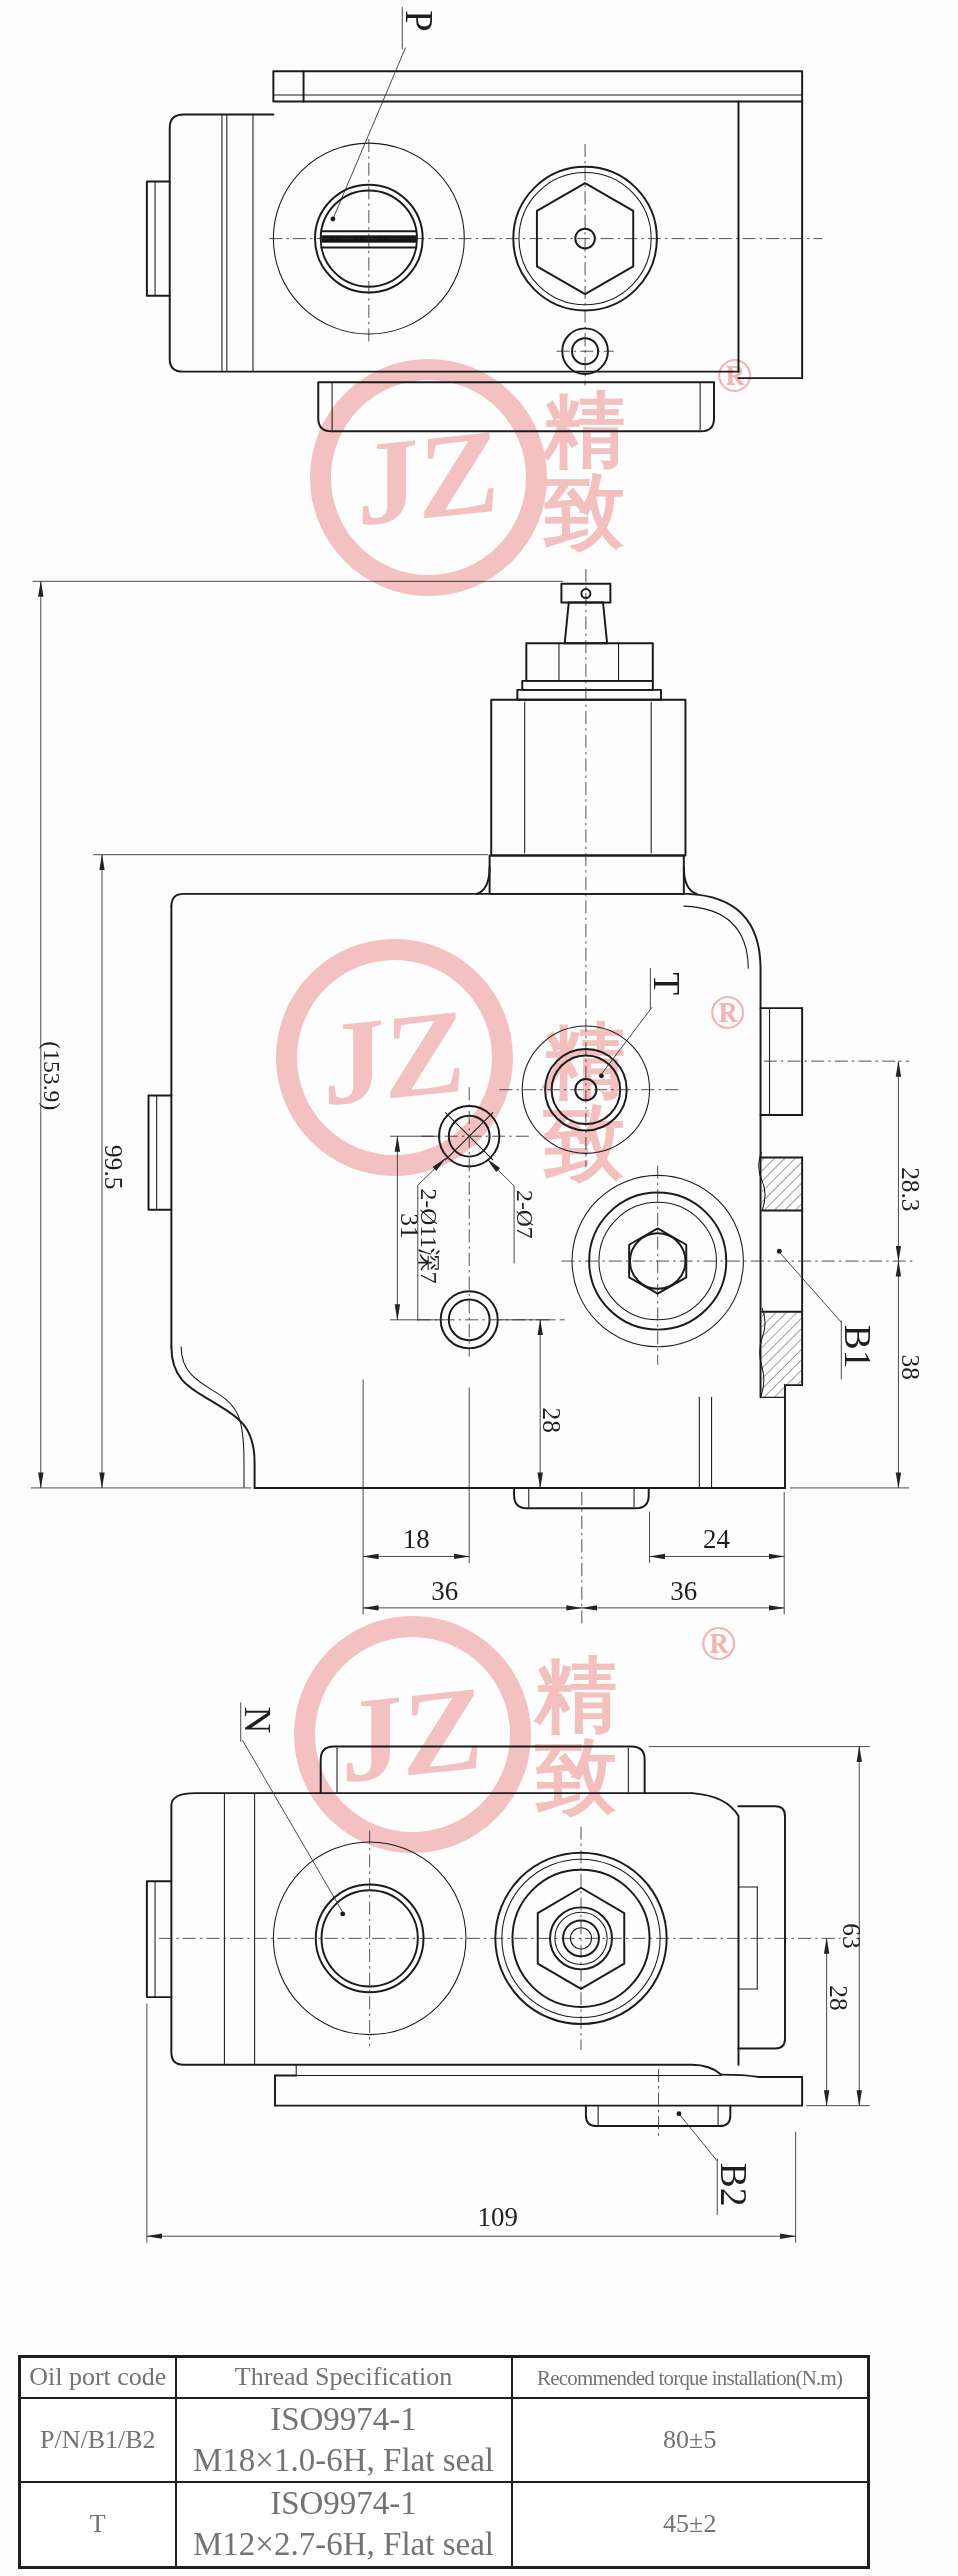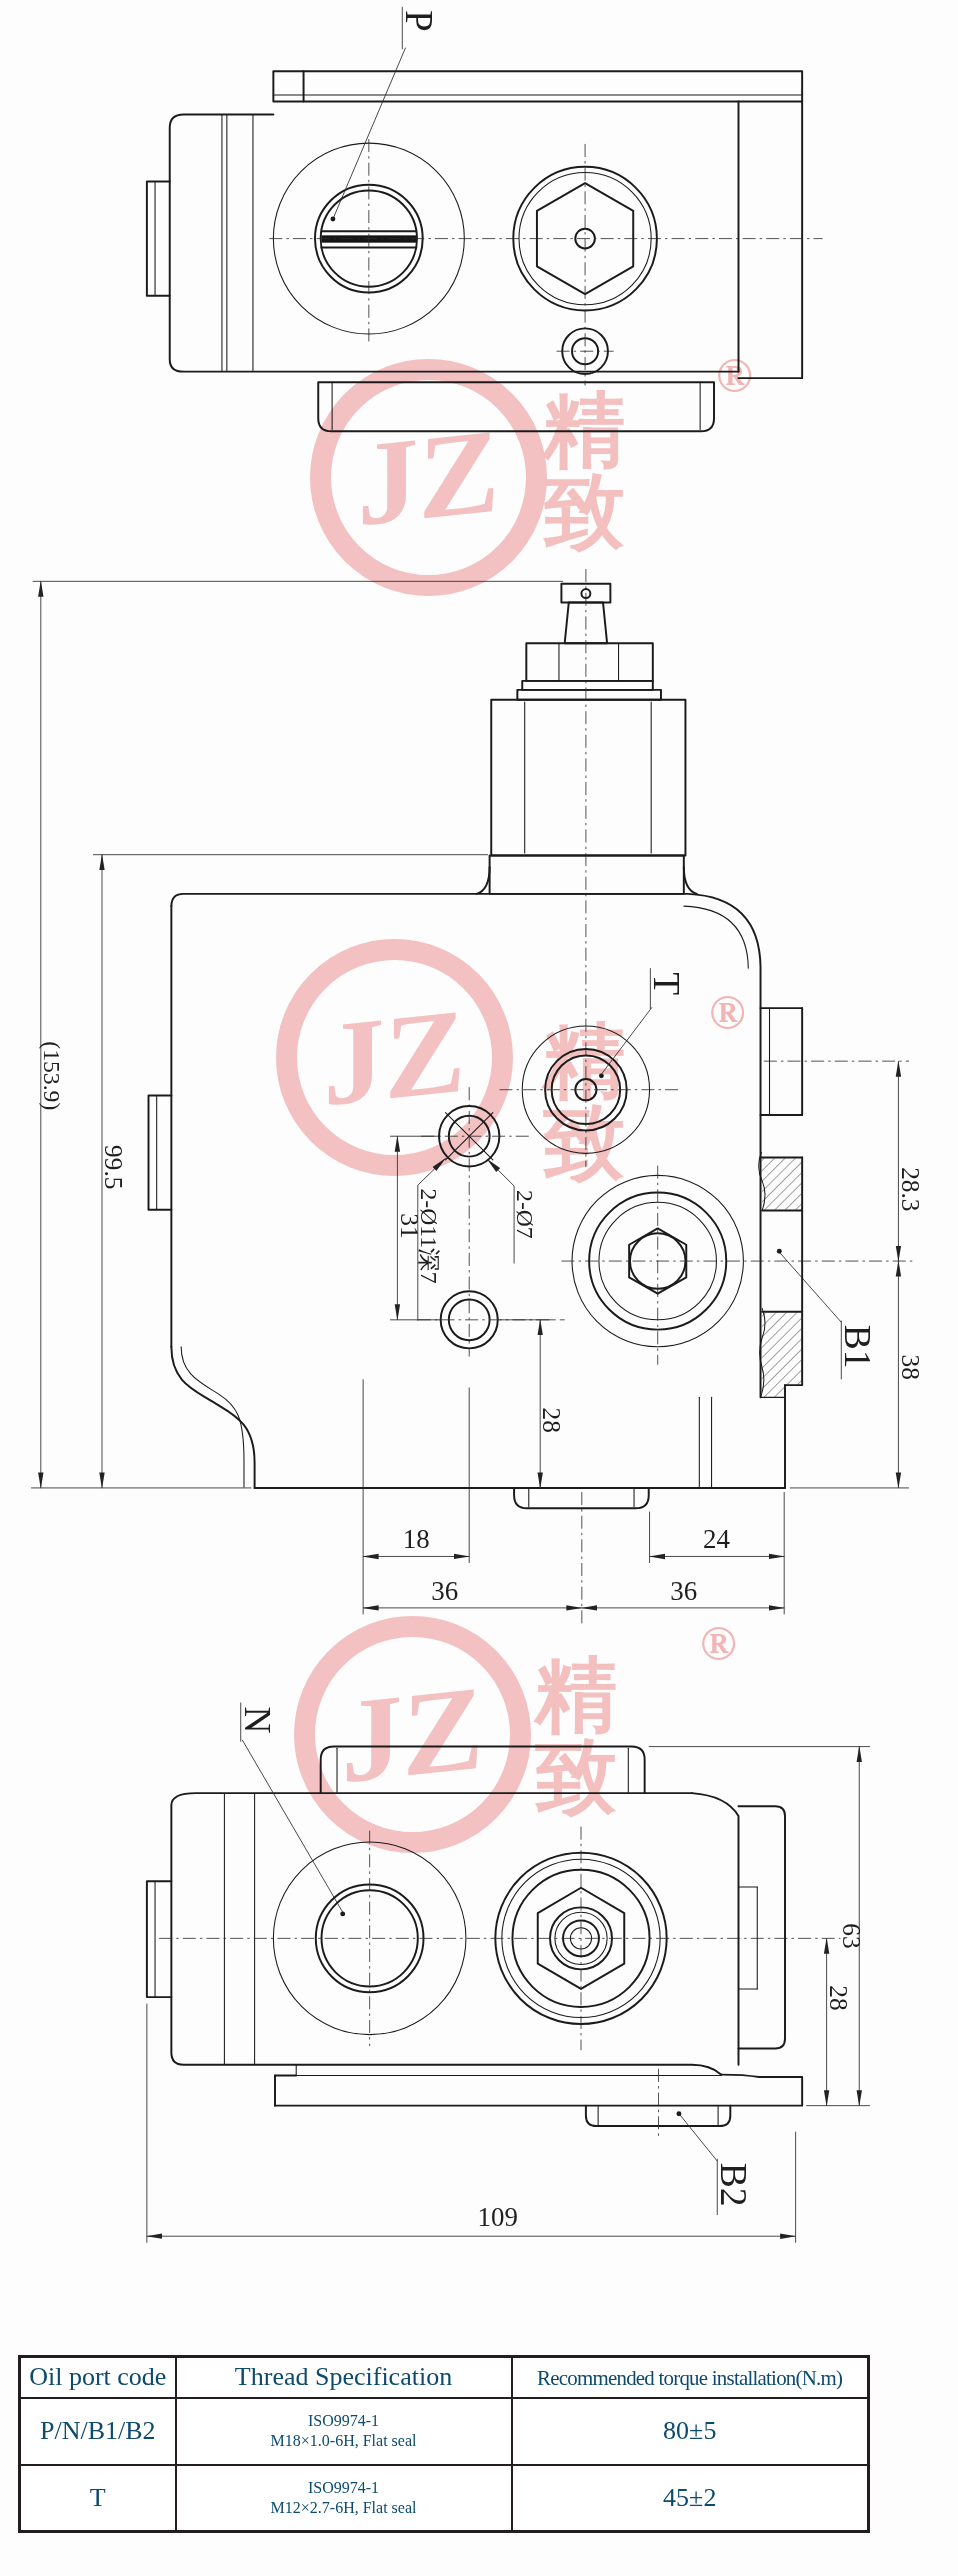--- a/index.html
+++ b/index.html
@@ -23,28 +23,28 @@
   .dl{stroke:#2b2b2b;stroke-width:1.05;fill:none;}
   .dd{stroke:#2b2b2b;stroke-width:1.05;fill:none;marker-start:url(#arr);marker-end:url(#arr);}
   .le{stroke:#2b2b2b;stroke-width:1.05;fill:none;marker-end:url(#arr);}
   .dot{fill:#1b1b1b;stroke:none;}
   svg.draw text{font-family:"Liberation Serif","DejaVu Serif",serif;fill:#1e1e1e;}
   .t30{font-size:29px;} .t32{font-size:31px;} .t34{font-size:33px;} .t46{font-size:46px;} .t48{font-size:48px;}
   
   .spec-table{position:absolute;left:18px;top:2355px;z-index:2;}
   .spec-table table{border-collapse:collapse;table-layout:fixed;width:849px;background:#fff;}
   .spec-table th,.spec-table td{border:2.4px solid #241d20;text-align:center;vertical-align:middle;
-      padding:0;color:#0c4a6e;font-family:"Liberation Serif","DejaVu Serif",serif;}
+      padding:0;color:#737373;font-family:"Liberation Serif","DejaVu Serif",serif;}
   .spec-table table{border:3.3px solid #241d20;}
   .spec-table thead tr{height:41px;}
   .spec-table tbody tr{height:67px;}
   .spec-table th{font-size:26px;font-weight:normal;}
   .spec-table th.condensed span{display:inline-block;font-size:22px;transform:scaleX(.95);letter-spacing:-0.8px;}
   .spec-table td{font-size:26px;}
-  .spec-table td .l2{font-size:16px;line-height:1.25;}
+  .spec-table td .l2{font-size:33px;line-height:1.25;}
 </style>
 </head>
 <body>
 
 <div class="page">
 
   <div class="wm wm1" style="left:310px;top:359px;">
     <div class="wm-circle">
       <span class="wm-logo">JZ</span>
     </div>

